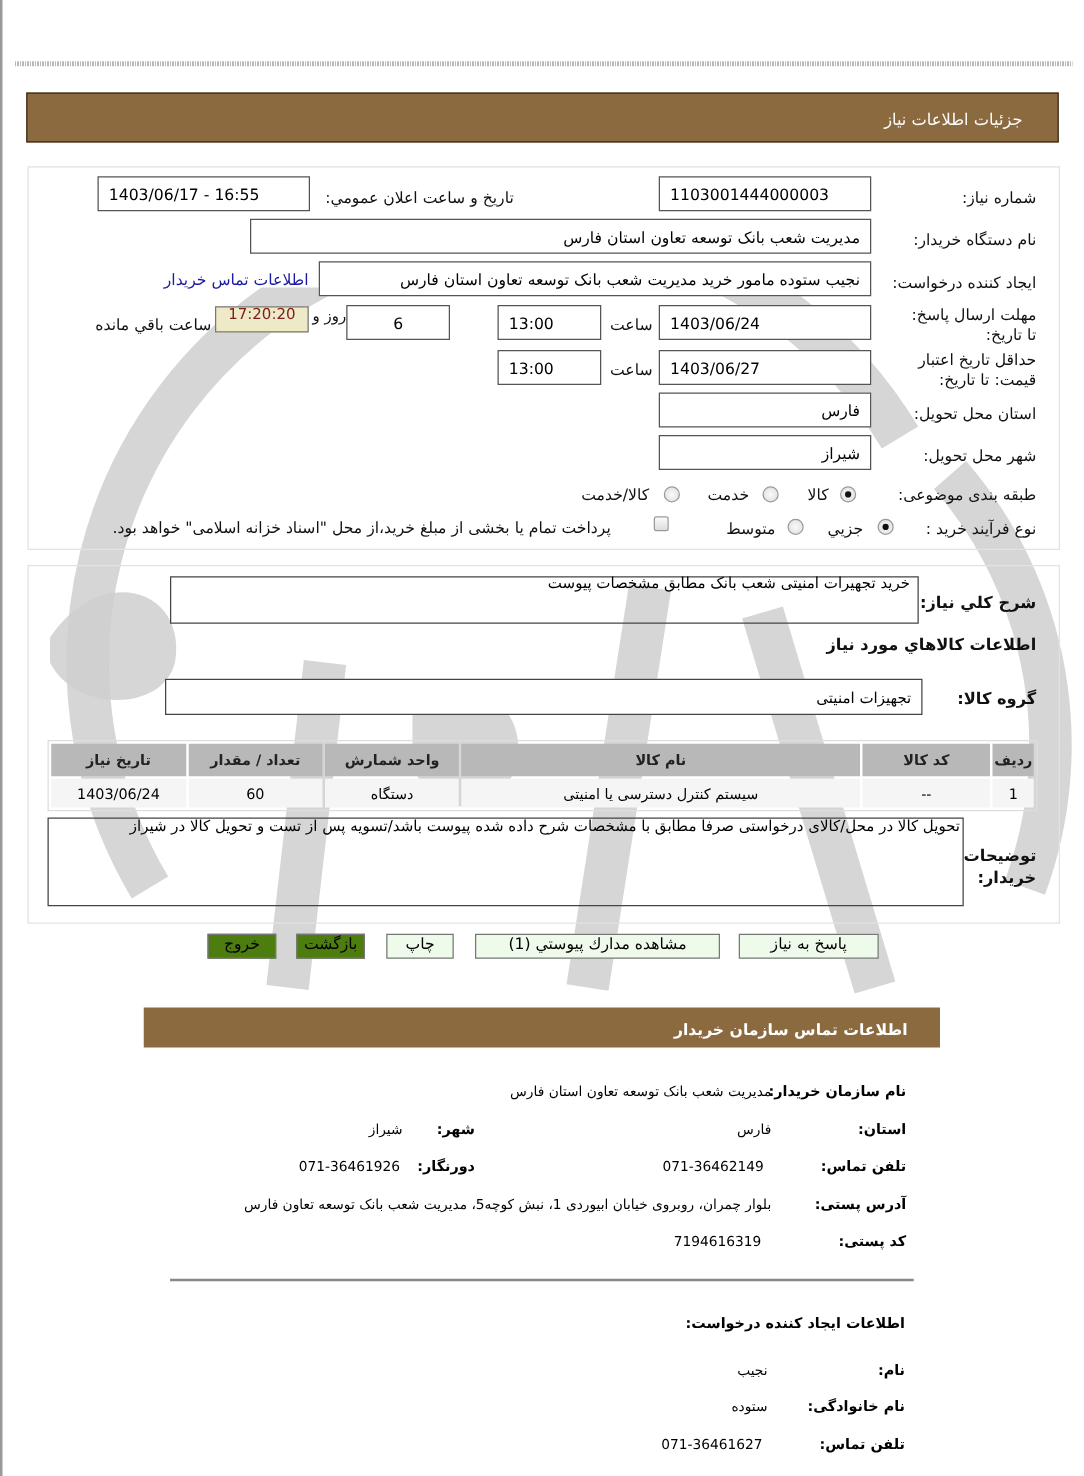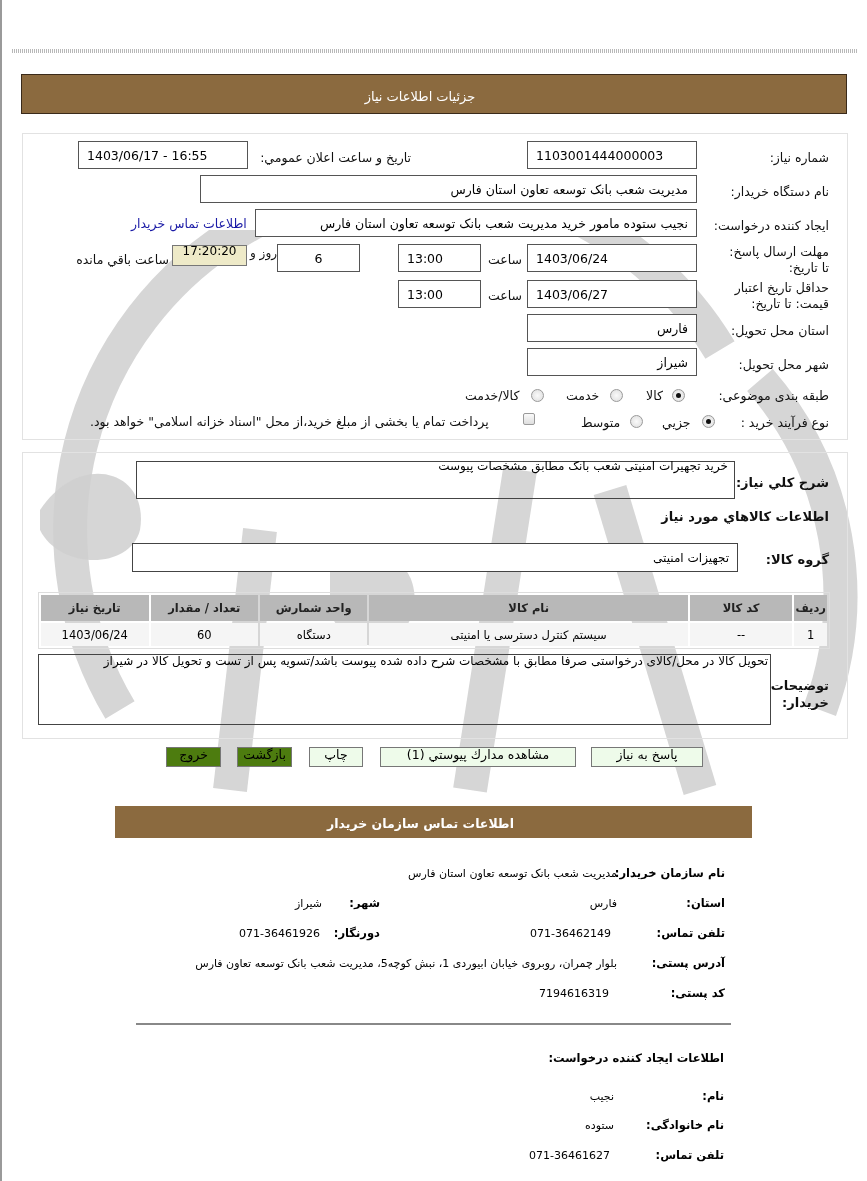--- a/index.html
+++ b/index.html
@@ -4,31 +4,31 @@
 <style>
   html, body { margin:0; padding:0; }
   body {
     width:867px; height:1181px; position:relative; overflow:hidden;
     background:#ffffff; font-family:"DejaVu Sans", sans-serif; font-size:12px; color:#000;
   }
   .abs { position:absolute; }
   .leftline { left:0; top:0; width:2px; height:1181px; background:#9a9a9a; }
   .dots { left:12px; top:49px; width:846px; height:4px;
     background:repeating-linear-gradient(90deg,#b8b8b8 0 1px,#ffffff 1px 2px); }
-  .hdr { background:#8b6a3f; color:#fff; direction:rtl; box-sizing:border-box;text-align:center; }
+  .hdr { background:#8b6a3f; color:#fff; direction:rtl; box-sizing:border-box; }
   .hdr1 { left:21px; top:74px; width:826px; height:40px; border:1px solid #3a2a1a;
     font-size:13px; padding:14px 28px 0 0; }
   .panel { border:1px solid #e2e2e2; background:transparent; }
   .lbl { direction:rtl; font-size:12.5px; text-align:right; color:#111; }
   .box { border:1px solid #555; background:#fff; box-sizing:border-box; direction:rtl;
     font-size:12.5px; padding:0 8px; display:flex; align-items:center; }
   .box.ltr { justify-content:flex-end; }
   .link { color:#1a1aa6; direction:rtl; font-size:12.5px; }
   .timer { background:#eeeac8; border:1px solid #777; box-sizing:border-box; font-size:12px;
-    color:#000000; display:flex; align-items:flex-start; justify-content:center; line-height:11px; overflow:hidden; }
+    color:#7f1d1d; display:flex; align-items:flex-start; justify-content:center; line-height:11px; overflow:hidden; }
   .radio { width:13px; height:13px; border-radius:50%; border:1px solid #9a9a9a;
     background:radial-gradient(circle,#fafafa 0,#dcdcdc 100%); box-sizing:border-box; }
   .radio.on::after { content:""; position:absolute; left:3px; top:3px; width:5px; height:5px;
     border-radius:50%; background:#111; }
   .radio { position:absolute; }
   .chk { width:12px; height:12px; border:1px solid #9a9a9a; border-radius:2px;
     background:linear-gradient(#fafafa,#dedede); box-sizing:border-box; }
   .bold { font-weight:bold; }
   table.items { border-collapse:separate; border-spacing:2px; direction:rtl; font-size:11.5px; }
   table.items th { background:#b8b8b8; font-weight:bold; height:24px; color:#222; }

